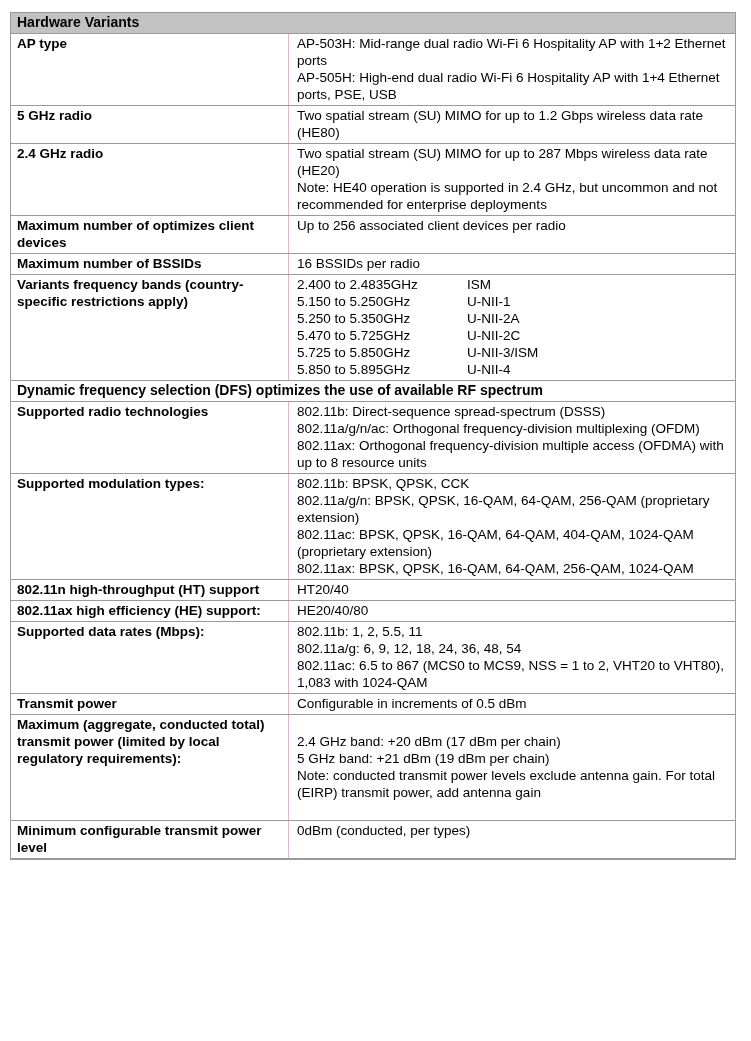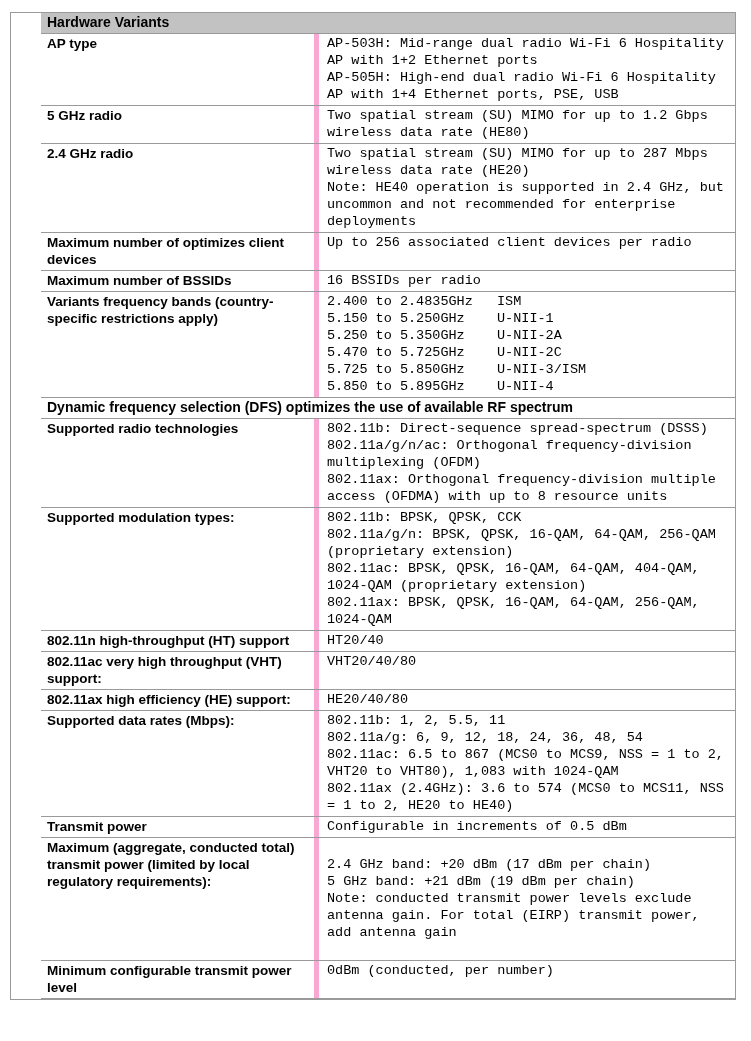--- a/index.html
+++ b/index.html
@@ -18,21 +18,20 @@
     padding: 12px 0 0 10px;
   }
   .spec-table {
     width: 726px;
     border: 1px solid #9a9a9a;
     box-sizing: border-box;
     background: #ffffff;
   }
   .row {
     border-top: 1px solid #9a9a9a;
-    margin-left: 30px;
   }
   .row:first-child { border-top: none; }
   .row.section {
     font-weight: bold;
     font-size: 14px;
     line-height: 19px;
     padding: 0 6px 1px 6px;
     background: #ffffff;
   }
   .row.section.shaded { background: #c2c2c2; }
@@ -41,28 +40,27 @@
     align-items: stretch;
   }
   .cell {
     box-sizing: border-box;
     font-size: 13.5px;
     line-height: 17px;
   }
   .cell.label {
     flex: 0 0 278px;
     width: 278px;
-    border-right: 5px solid #f9a8d4;
+    border-right: 1px solid #f9a8d4;
     font-weight: bold;
     padding: 1px 0 2px 6px;
   }
   .cell.value {
     flex: 1 1 auto;
     padding: 1px 4px 2px 8px;
-    font-family: Liberation Mono, monospace;
   }
   .line { min-height: 17px; }
   .band-range { display: inline-block; width: 170px; }
 </style>
 </head>
 <body>
 
 <div class="page">
   <div class="spec-table" id="spec-table">
       <div class="row section shaded"><span class="section-title">Hardware Variants</span></div>
@@ -127,38 +125,31 @@
           <div class="line">802.11ax: BPSK, QPSK, 16-QAM, 64-QAM, 256-QAM, 1024-QAM</div>
         </div>
       </div>
       <div class="row spec">
         <div class="cell label">802.11n high-throughput (HT) support</div>
         <div class="cell value">
           <div class="line">HT20/40</div>
         </div>
       </div>
       <div class="row spec">
-        <div class="cell label">802.11ac very high throughput (VHT) support:</div>
-        <div class="cell value">
-          <div class="line">VHT20/40/80</div>
-        </div>
-      </div>
-      <div class="row spec">
         <div class="cell label">802.11ax high efficiency (HE) support:</div>
         <div class="cell value">
           <div class="line">HE20/40/80</div>
         </div>
       </div>
       <div class="row spec">
         <div class="cell label">Supported data rates (Mbps):</div>
         <div class="cell value">
           <div class="line">802.11b: 1, 2, 5.5, 11</div>
           <div class="line">802.11a/g: 6, 9, 12, 18, 24, 36, 48, 54</div>
           <div class="line">802.11ac: 6.5 to 867 (MCS0 to MCS9, NSS = 1 to 2, VHT20 to VHT80), 1,083 with 1024-QAM</div>
-          <div class="line">802.11ax (2.4GHz): 3.6 to 574 (MCS0 to MCS11, NSS = 1 to 2, HE20 to HE40)</div>
         </div>
       </div>
       <div class="row spec">
         <div class="cell label">Transmit power</div>
         <div class="cell value">
           <div class="line">Configurable in increments of 0.5 dBm</div>
         </div>
       </div>
       <div class="row spec">
         <div class="cell label">Maximum (aggregate, conducted total) transmit power (limited by local regulatory requirements):</div>
@@ -166,18 +157,18 @@
           <div class="line"></div>
           <div class="line">2.4 GHz band: +20 dBm (17 dBm per chain)</div>
           <div class="line">5 GHz band: +21 dBm (19 dBm per chain)</div>
           <div class="line">Note: conducted transmit power levels exclude antenna gain. For total (EIRP) transmit power, add antenna gain</div>
           <div class="line"></div>
         </div>
       </div>
       <div class="row spec">
         <div class="cell label">Minimum configurable transmit power level</div>
         <div class="cell value">
-          <div class="line">0dBm (conducted, per number)</div>
+          <div class="line">0dBm (conducted, per types)</div>
         </div>
       </div>
       <div class="row spec"></div>
     </div>
 </div>
 
 </body></html>

